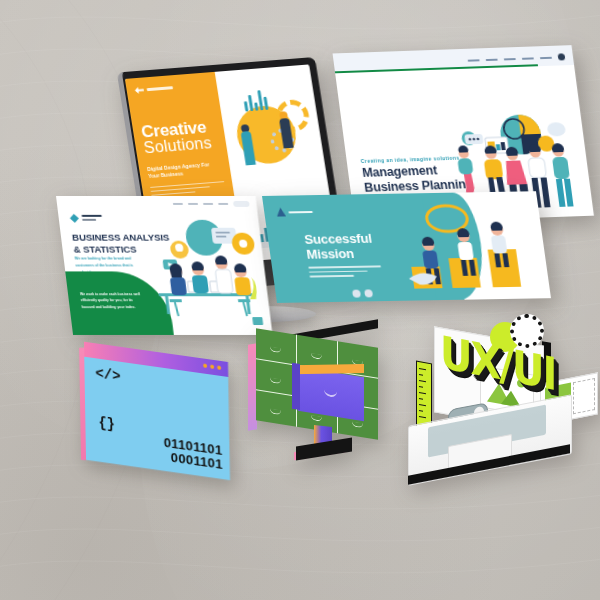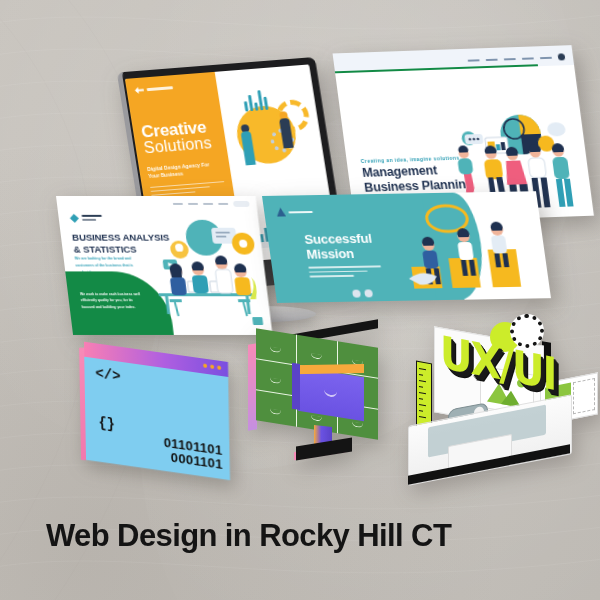--- a/index.html
+++ b/index.html
@@ -576,15 +576,14 @@
     </div>
 
     <div class="ux-text">UX/UI</div>
 
     <div class="lap-base"></div>
     <div class="lap-kb"></div>
     <div class="lap-pad"></div>
     <div class="lap-edge"></div>
   </div>
 
-  <div class="title">Web Design in Rocky Hill CT</div>
 
 </div>
 
 </body></html>

